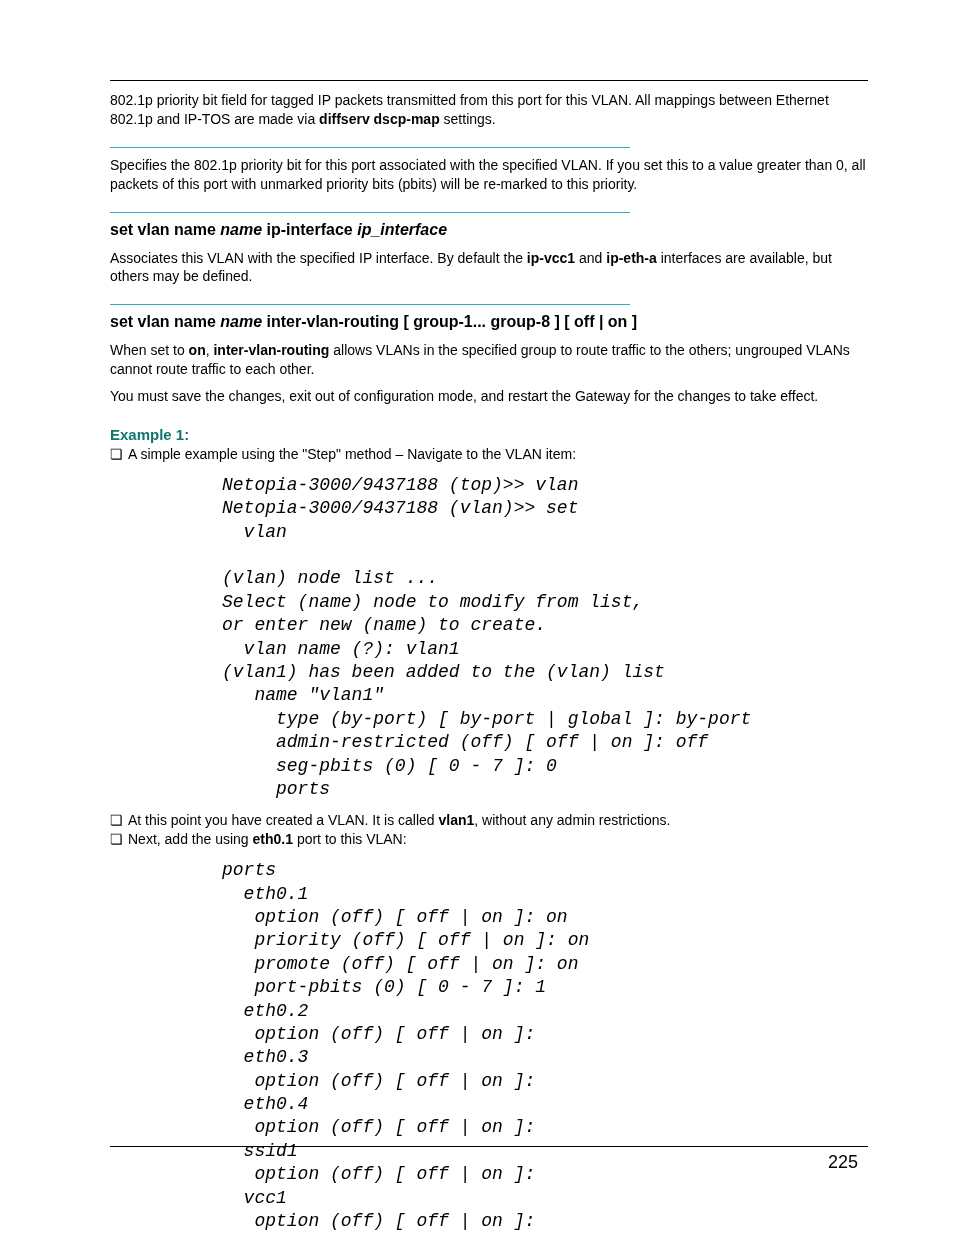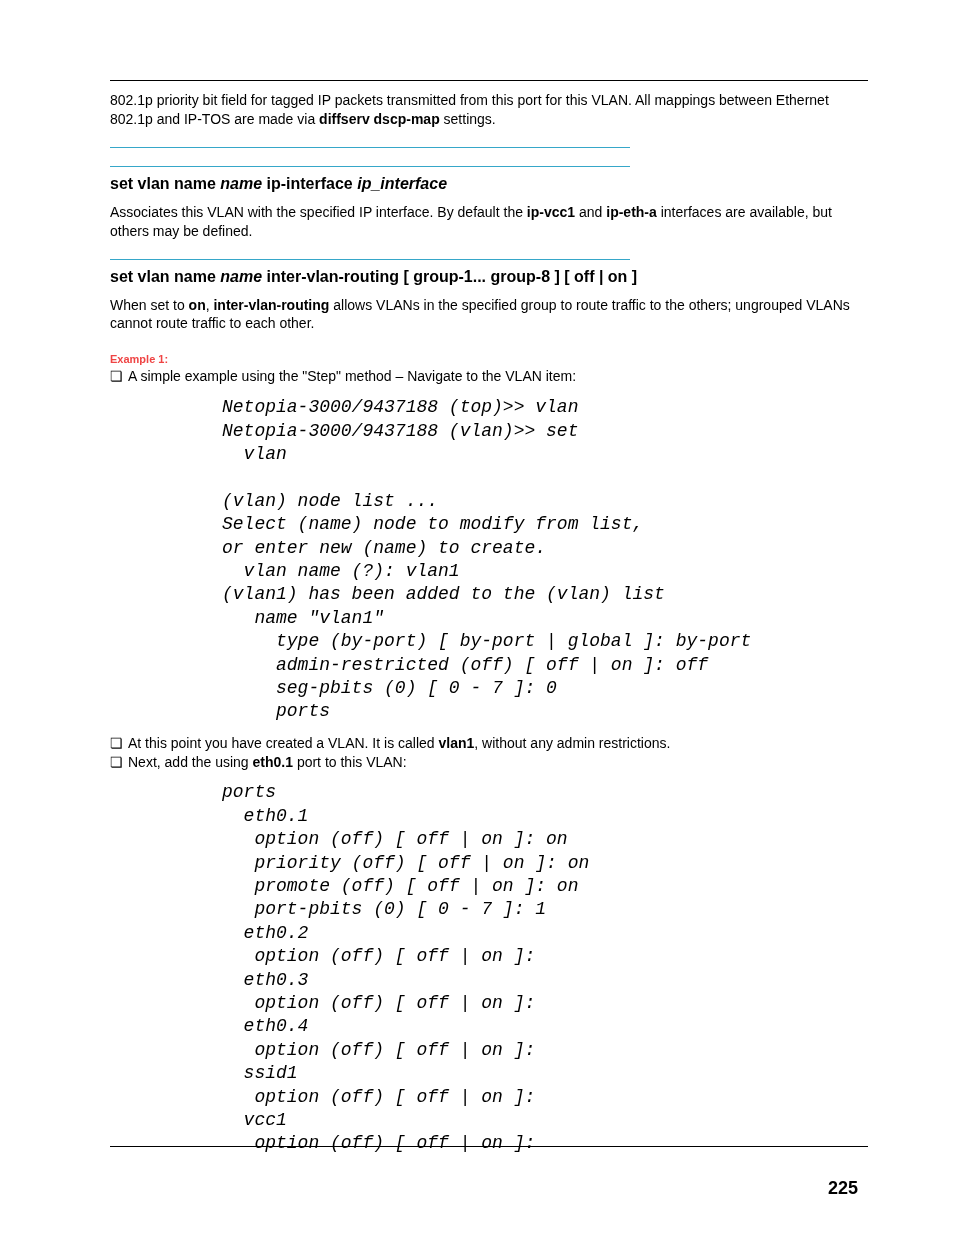--- a/index.html
+++ b/index.html
@@ -32,23 +32,23 @@
   }
   .section-heading {
     font-size: 16px;
     font-weight: bold;
     margin: 6px 0 10px 0;
   }
   .section-heading .ital {
     font-style: italic;
   }
   .example-heading {
-    color: #ef4444;
+    color: #0f766e;
     font-weight: bold;
-    font-size: 11px;
+    font-size: 15px;
     margin: 20px 0 2px 0;
   }
   .bullet-line {
     margin: 0 0;
     line-height: 1.35;
   }
   .bullet-sym {
     display: inline-block;
     width: 18px;
   }
@@ -56,23 +56,23 @@
     font-family: "Courier New", Courier, monospace;
     font-size: 18px;
     white-space: pre;
     margin: 10px 0 10px 112px;
     line-height: 1.3;
     font-style: italic;
   }
   .bold { font-weight: bold; }
   .page-num {
     position: absolute;
-    bottom: 36px;
+    bottom: 62px;
     right: 96px;
-    font-weight: bold;
+    font-weight: normal;
     font-size: 18px;
   }
   .bottom-rule {
     position: absolute;
     bottom: 88px;
     left: 110px;
     right: 86px;
     border-top: 1px solid #000;
   }
 </style>
@@ -80,36 +80,38 @@
 <body>
 
 <div class="page">
   <div class="top-rule"></div>
 
   <div class="para">
     <span>802.1p priority bit field for tagged IP packets transmitted from this port for this VLAN. All mappings between Ethernet 802.1p and IP-TOS are made via </span><span class="bold">diffserv dscp-map</span><span> settings.</span>
   </div>
 
   <div class="section-rule"></div>
+  <div class="para">Specifies the 802.1p priority bit for this port associated with the specified VLAN. If you set this to a value greater than 0, all packets of this port with unmarked priority bits (pbits) will be re-marked to this priority.</div>
 
   <div class="section-rule"></div>
   <div class="section-heading">
     <span>set vlan name </span><span class="ital">name</span><span> ip-interface </span><span class="ital">ip_interface</span>
   </div>
   <div class="para">
     <span>Associates this VLAN with the specified IP interface. By default the </span><span class="bold">ip-vcc1</span><span> and </span><span class="bold">ip-eth-a</span><span> interfaces are available, but others may be defined.</span>
   </div>
 
   <div class="section-rule"></div>
   <div class="section-heading">
     <span>set vlan name </span><span class="ital">name</span><span> inter-vlan-routing [ group-1... group-8 ] [ off | on ]</span>
   </div>
   <div class="para">
     <span>When set to </span><span class="bold">on</span><span>, </span><span class="bold">inter-vlan-routing</span><span> allows VLANs in the specified group to route traffic to the others; ungrouped VLANs cannot route traffic to each other.</span>
   </div>
+  <div class="para">You must save the changes, exit out of configuration mode, and restart the Gateway for the changes to take effect.</div>
 
   <div class="example-heading">Example 1:</div>
 
   <div class="bullet-line">
     <span class="bullet-sym">❏</span><span>A simple example using the "Step" method – Navigate to the VLAN item:</span>
   </div>
 
   <pre class="code">Netopia-3000/9437188 (top)&gt;&gt; vlan
 Netopia-3000/9437188 (vlan)&gt;&gt; set
   vlan

